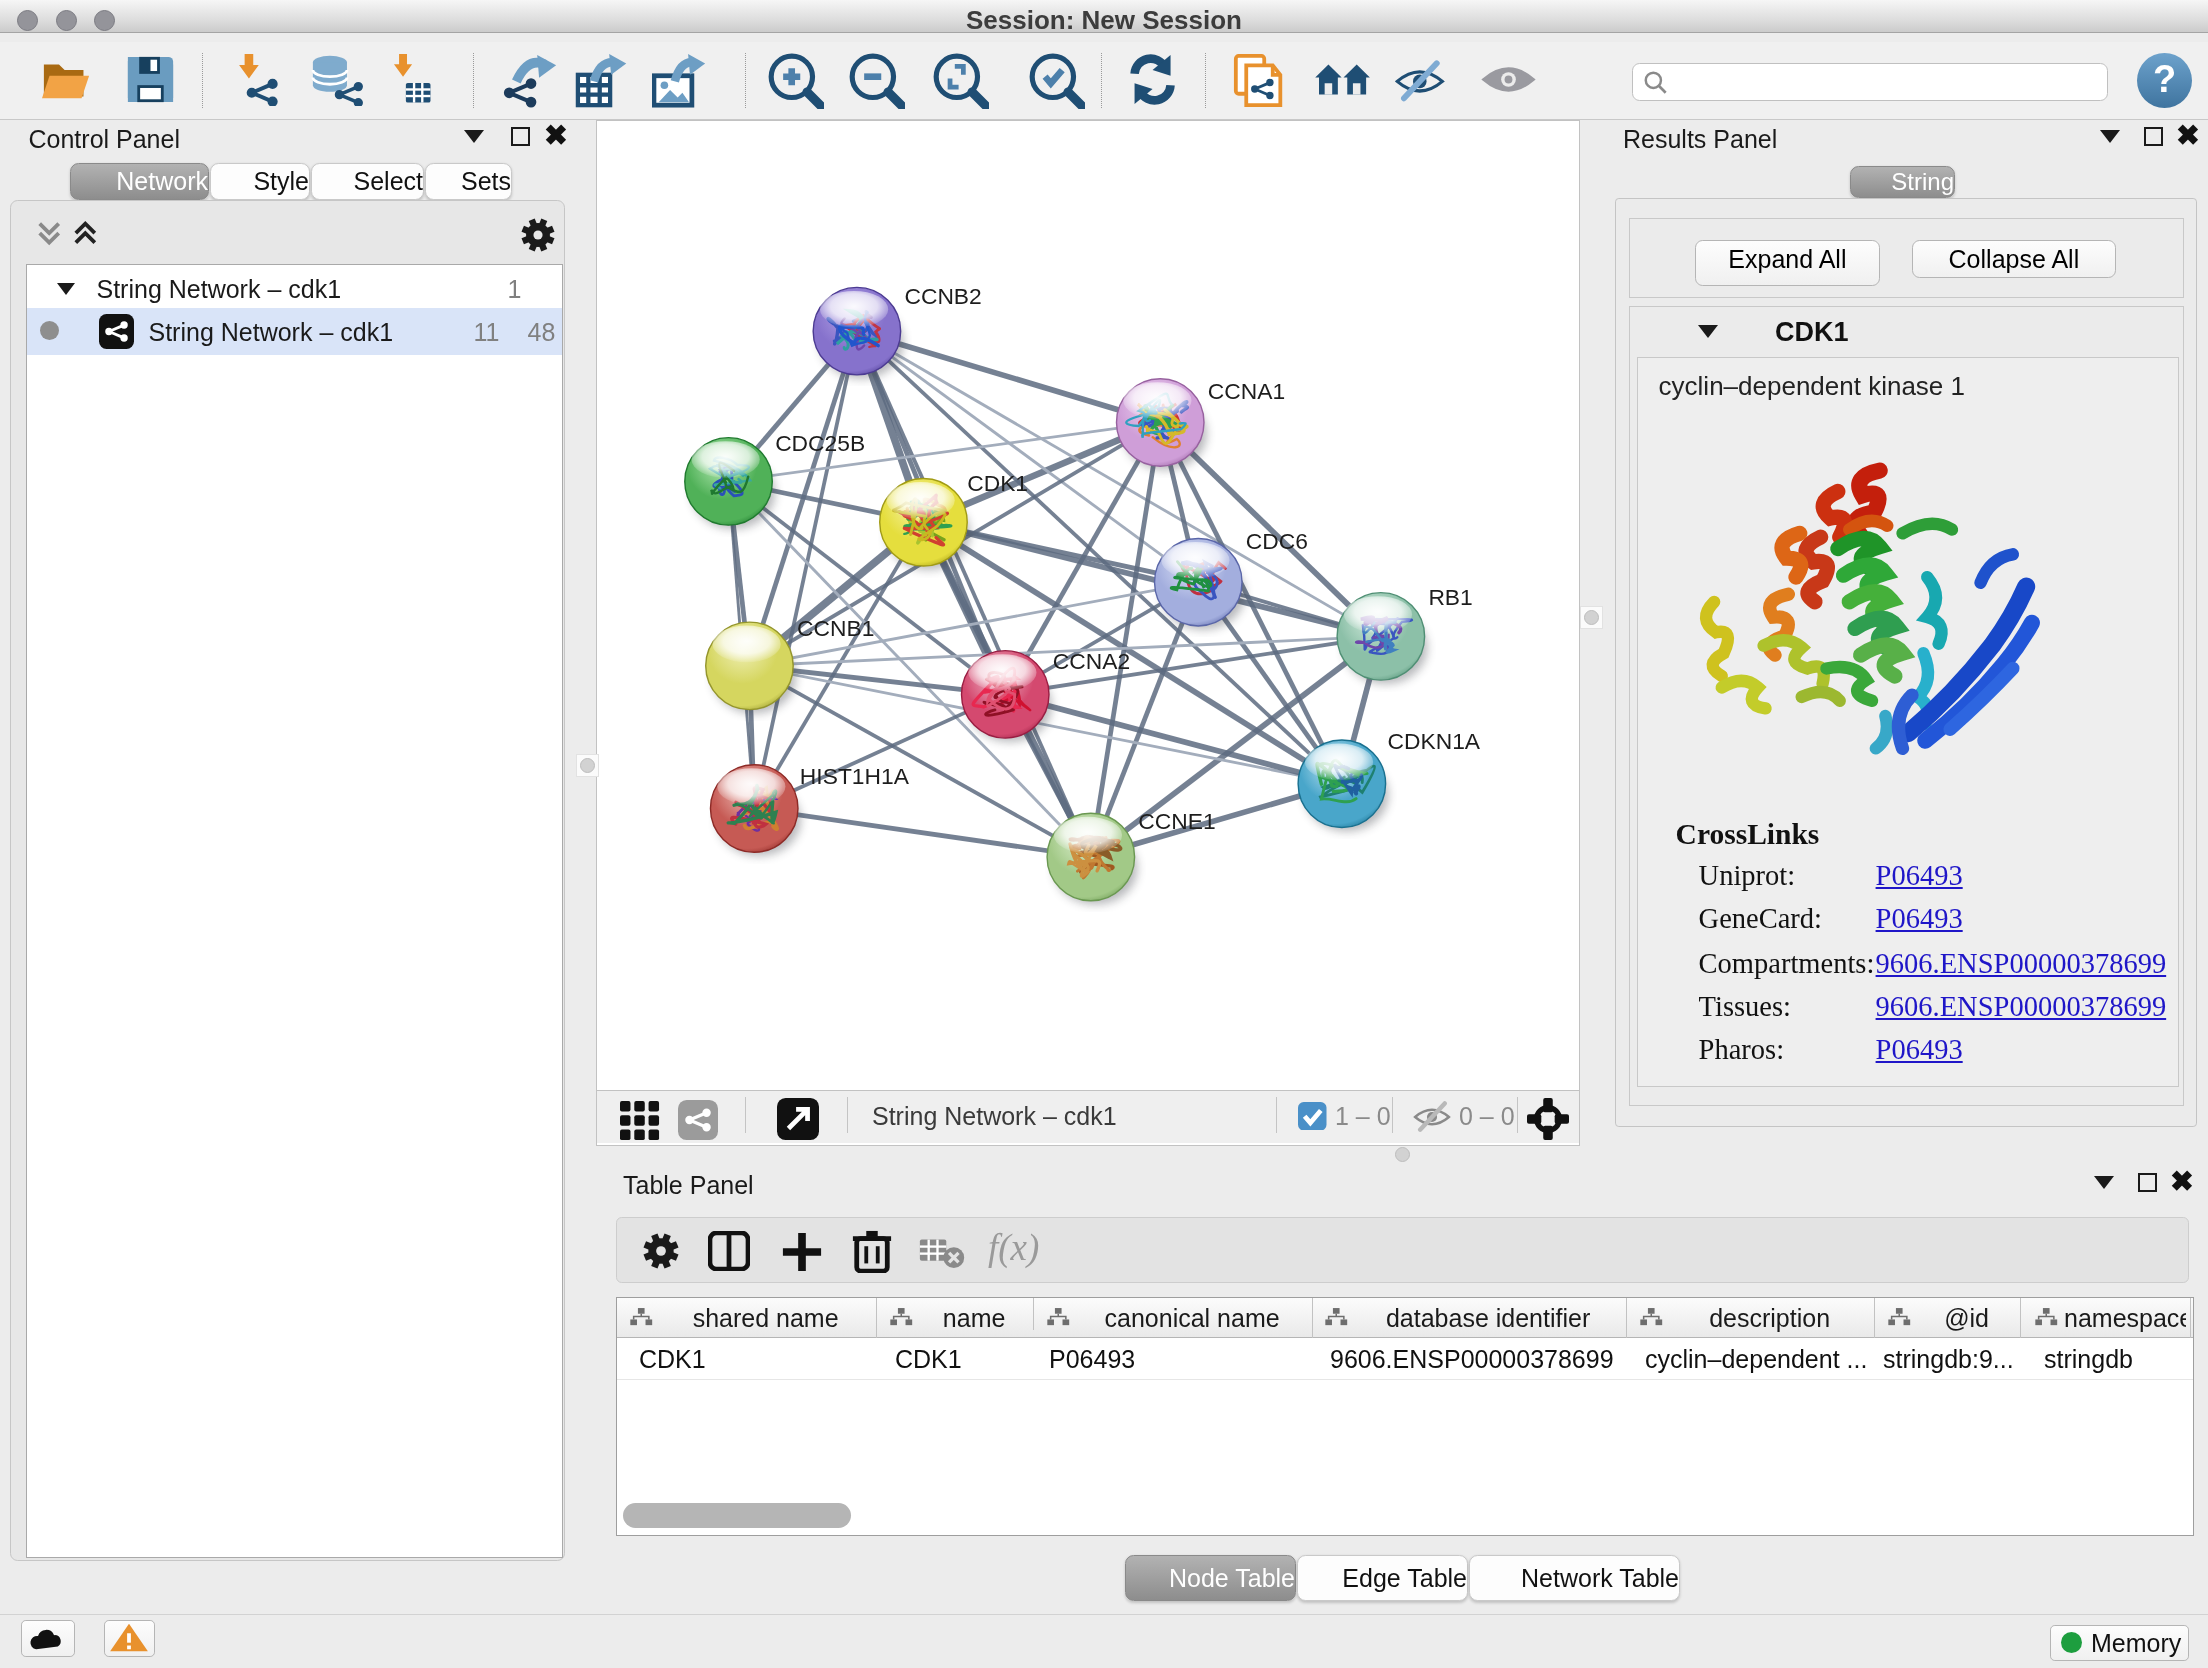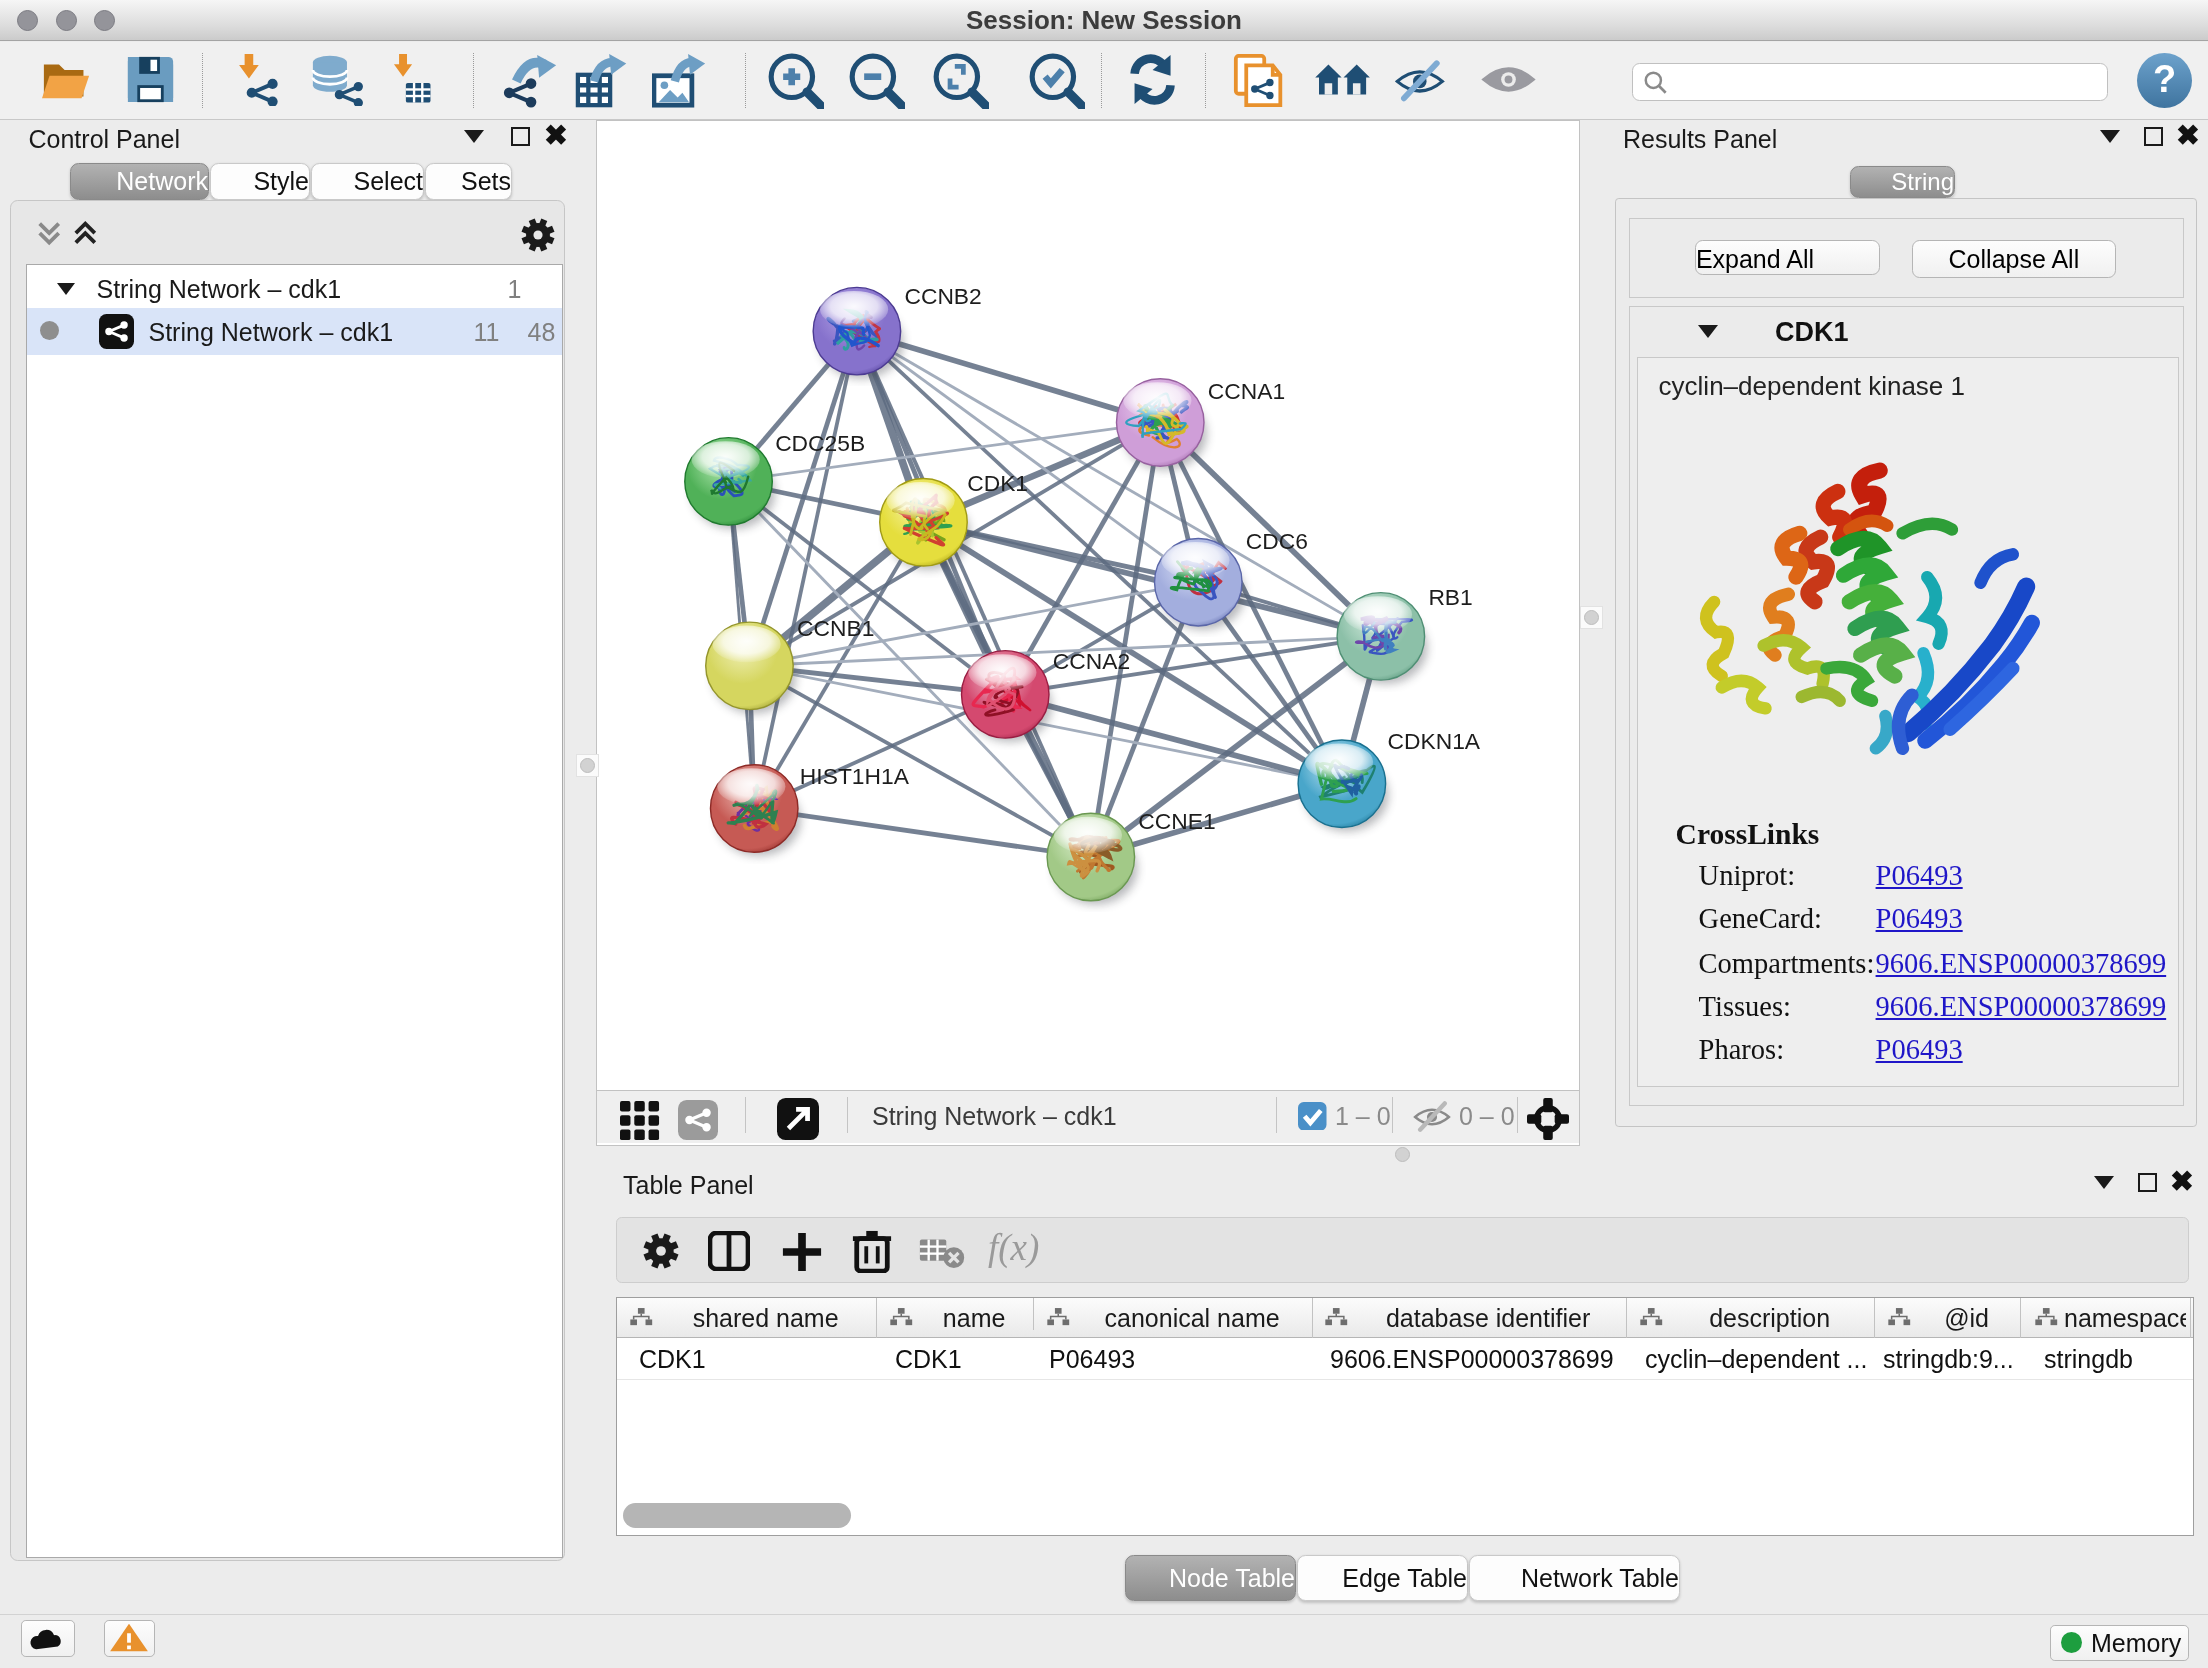--- a/index.html
+++ b/index.html
@@ -1,17 +1,17 @@
 <!DOCTYPE html>
 <html style="font-size:15px"><head><meta charset="utf-8"><style>
 *{margin:0;padding:0;box-sizing:border-box}
 html,body{width:2208px;height:1668px;overflow:hidden;background:#ececec;
  font-family:'Liberation Sans',sans-serif;-webkit-font-smoothing:antialiased}
 .abs{position:absolute}
-.titlebar{position:absolute;left:0;top:0;width:100%;height:41px;
+.titlebar{position:absolute;left:0;top:0;width:100%;height:33px;
  background:linear-gradient(#f6f6f6,#dcdcdc 65%,#cbcbcb);border-bottom:1px solid #a4a4a4}
 .tl{position:absolute;top:9.5px;width:21px;height:21px;border-radius:50%;
  background:#94949a;border:1.4px solid #7b7b82}
 .title{position:absolute;top:0;left:0;width:100%;height:41px;line-height:41px;text-align:center;
  font-size:26px;font-weight:bold;color:#3c3c3c}
 .toolbar{position:absolute;left:0;top:42px;width:100%;height:78px;background:#f0f0f0;border-bottom:1px solid #c8c8c8}
 .vsep{position:absolute;top:11.4px;height:55px;border-left:1.9px dotted #9a9a9a}
 .search{position:absolute;left:1632px;top:21px;width:476px;height:38px;background:#fff;
  border:1.9px solid #c0c0c0;border-radius:7.6px}
 .search svg{margin:3.8px 0 0 7.6px}
@@ -599,21 +599,21 @@
 <div class="abs" style="left:1584px;top:610px;width:15px;height:15px;border-radius:50%;background:#d2d2d2;border:1px solid #bdbdbd"></div>
 <div class="abs" style="left:1395px;top:1147px;width:15px;height:15px;border-radius:50%;background:#d2d2d2;border:1px solid #bdbdbd"></div>
 <div class="rpanel">
     <div class="ptitle" style="left:17px;top:5.7px">Results Panel</div>
     <div class="pctl" style="left:494px;top:9.5px"><span class="tri"></span></div>
     <div class="pctl" style="left:538px;top:7.6px"><span class="sq"></span></div>
     <div class="pctl xx" style="left:570px;top:0px">✖</div>
     <div class="tab tabsel" style="left:244px;top:47px;width:105px;height:32px;line-height:30px;font-size:24px">String</div>
     <div class="abs" style="left:8.6px;top:79px;width:582px;height:929px;background:#ebebeb;border:1px solid #c4c4c4;border-radius:3.8px">
       <div class="abs" style="left:13.3px;top:19px;width:555px;height:80px;border:1px solid #c8c8c8">
-        <div class="btn" style="left:65px;top:21px;width:185px;height:35px;line-height:36px;font-size:25px;border-radius:7.6px">Expand All</div>
+        <div class="btn" style="left:65px;top:21px;width:185px;height:46px;text-align:center;line-height:36px;font-size:25px;border-radius:7.6px">Expand All</div>
         <div class="btn" style="left:282px;top:21px;width:204px;height:38px;text-align:center;line-height:36px;font-size:25px;border-radius:7.6px">Collapse All</div>
       </div>
       <div class="abs" style="left:13.3px;top:107px;width:555px;height:800px;border:1px solid #c8c8c8">
         <div class="abs" style="left:68px;top:17px"><span class="tri"></span></div>
         <div class="abs" style="left:145px;top:9.5px;font-size:27px;font-weight:bold;color:#111">CDK1</div>
         <div class="abs" style="left:6.7px;top:50px;width:542px;height:730px;border:1px solid #c8c8c8;background:#eee">
           <div class="abs" style="left:21px;top:13.3px;font-size:26px;color:#222">cyclin–dependent kinase 1</div>
           <div class="abs" style="left:40px;top:84px"><svg width="371" height="314" viewBox="0 0 390 330">
               <path d="M 212 30 q -30 6 -18 26 q 26 -8 12 18 q -30 4 -14 24" stroke="#c41f0c" stroke-width="17" fill="none" stroke-linecap="round"></path>
               <path d="M 168 52 q -26 12 -8 28 q 24 -6 10 20" stroke="#cc3010" stroke-width="16" fill="none" stroke-linecap="round"></path>

